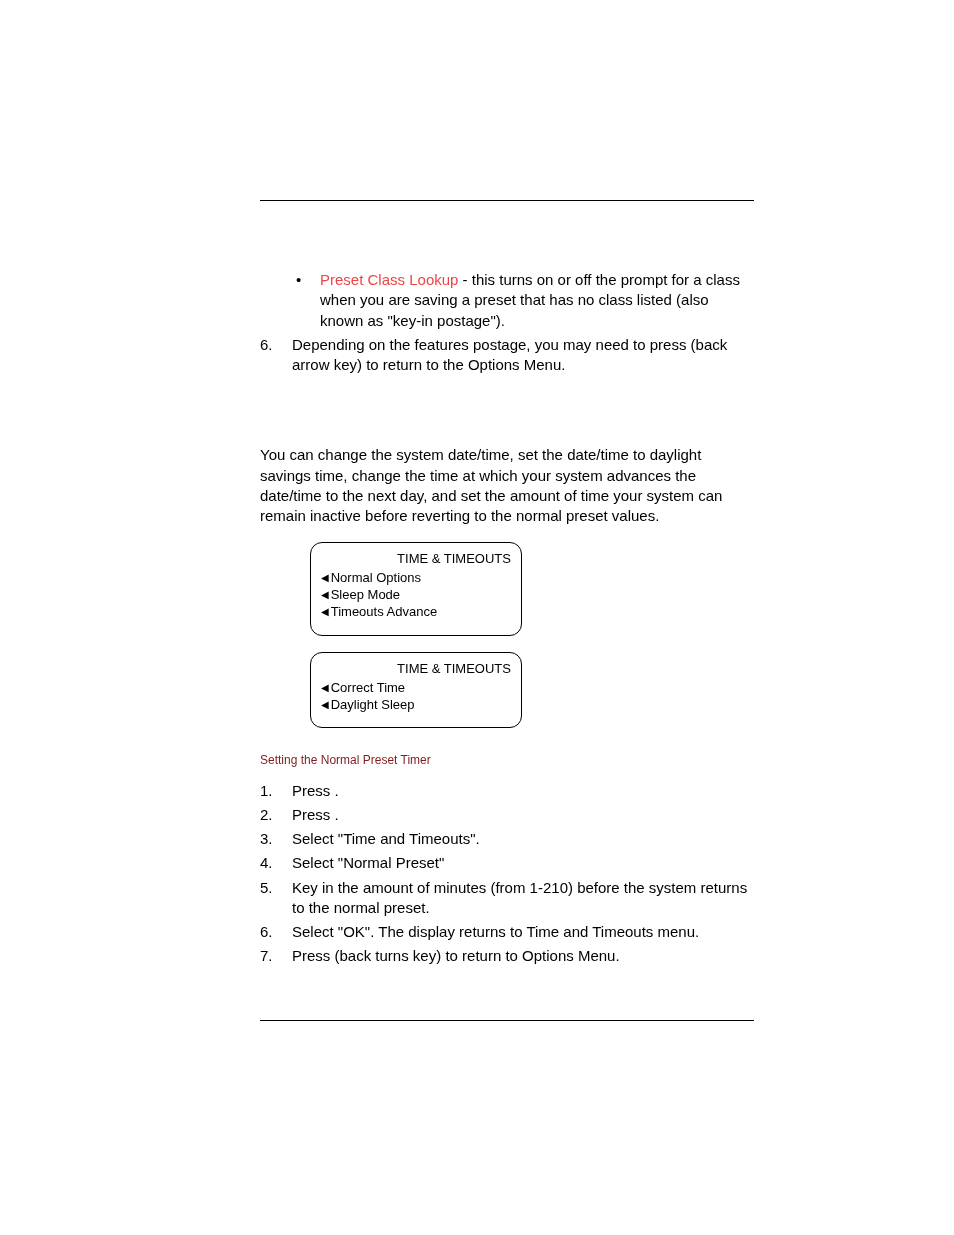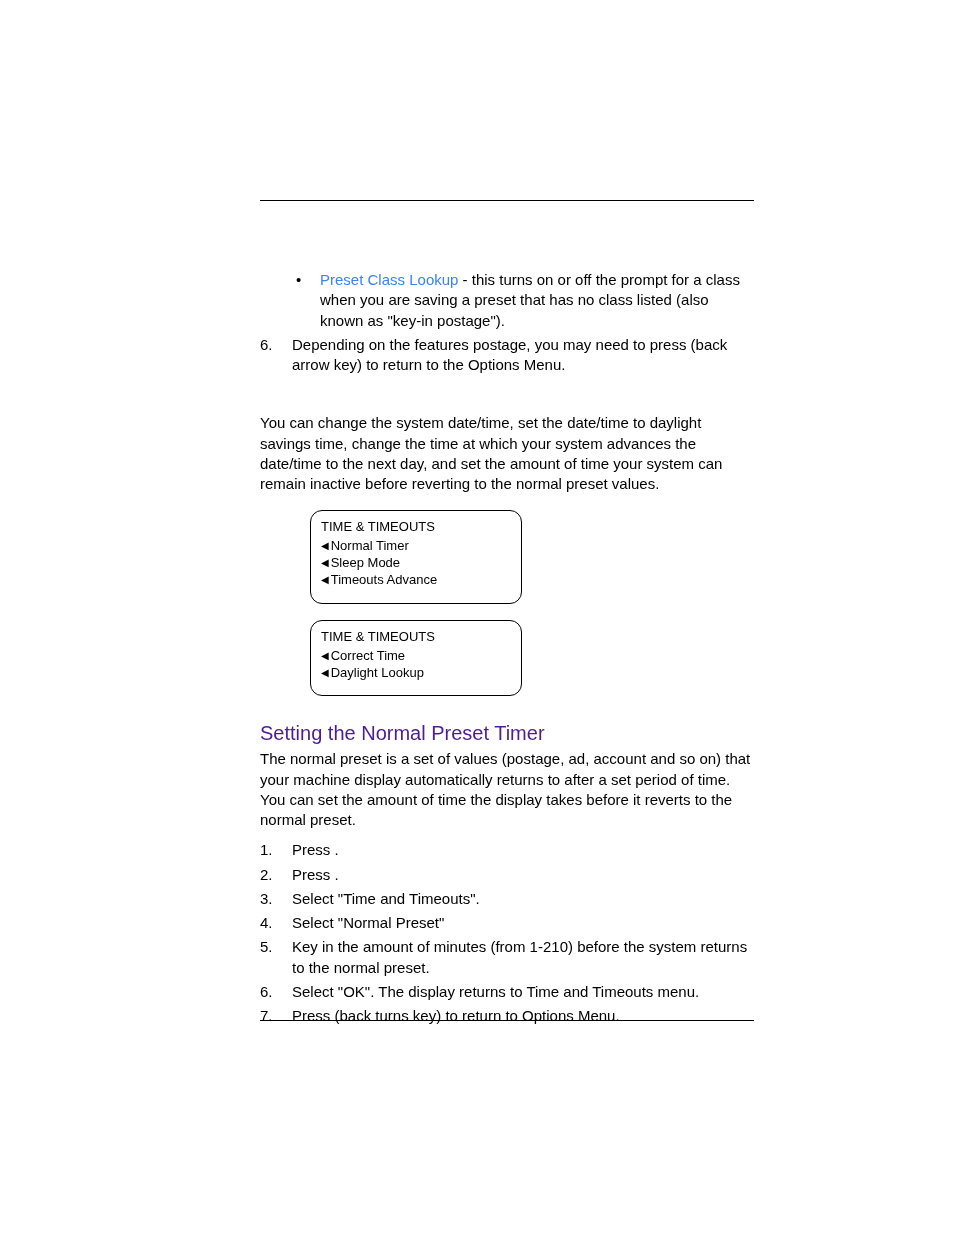--- a/index.html
+++ b/index.html
@@ -61,48 +61,48 @@
     margin-bottom: 4px;
   }
   .ol-row .num {
     width: 32px;
     flex: 0 0 32px;
   }
   .ol-row .otext {
     flex: 1;
   }
   .link {
-    color: #3b82f6;
+    color: #ef4444;
   }
   .intro-block {
-    margin-top: 38px;
+    margin-top: 70px;
   }
   .screen-box {
     border: 1.5px solid #000;
     border-radius: 12px;
     width: 190px;
     margin: 16px 0 10px 50px;
     padding: 8px 10px 14px 10px;
     font-size: 13px;
     line-height: 1.3;
   }
   .screen-box .title {
-    text-align: left;
+    text-align: right;
     margin-bottom: 2px;
   }
   .screen-box .item::before {
     content: "◀";
     font-size: 10px;
     margin-right: 2px;
     display: inline-block;
     vertical-align: 1px;
   }
   .subheading {
-    color: #4c1d95;
-    font-size: 20px;
+    color: #7f1d1d;
+    font-size: 12px;
     margin-top: 24px;
     margin-bottom: 2px;
   }
 </style>
 </head>
 <body>
 
 <div class="page">
   <hr class="top-rule">
 
@@ -117,33 +117,32 @@
 
     <div class="ol-row">
       <div class="num">6.</div>
       <div class="otext">Depending on the features postage, you may need to press (back arrow key) to return to the Options Menu.</div>
     </div>
 
     <div class="intro-block">You can change the system date/time, set the date/time to daylight savings time, change the time at which your system advances the date/time to the next day, and set the amount of time your system can remain inactive before reverting to the normal preset values.</div>
 
     <div class="screen-box">
       <div class="title">TIME &amp; TIMEOUTS</div>
-      <div class="item">Normal Timer</div>
+      <div class="item">Normal Options</div>
       <div class="item">Sleep Mode</div>
       <div class="item">Timeouts Advance</div>
     </div>
 
     <div class="screen-box">
       <div class="title">TIME &amp; TIMEOUTS</div>
       <div class="item">Correct Time</div>
-      <div class="item">Daylight Lookup</div>
+      <div class="item">Daylight Sleep</div>
     </div>
 
     <div class="subheading">Setting the Normal Preset Timer</div>
-    <div>The normal preset is a set of values (postage, ad, account and so on) that your machine display automatically returns to after a set pe­riod of time. You can set the amount of time the display takes before it reverts to the normal preset.</div>
 
     <div style="height:10px"></div>
 
     <div class="ol-row">
       <div class="num">1.</div>
       <div class="otext">Press            .</div>
     </div>
     <div class="ol-row">
       <div class="num">2.</div>
       <div class="otext">Press                   .</div>

